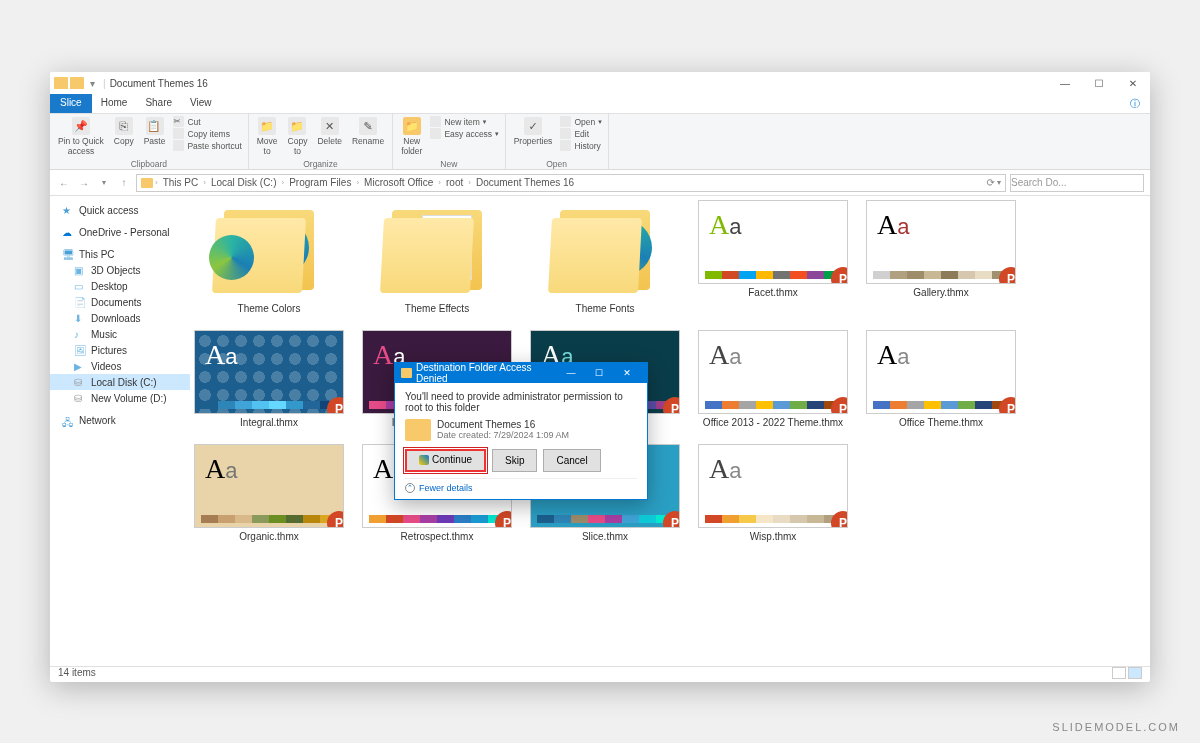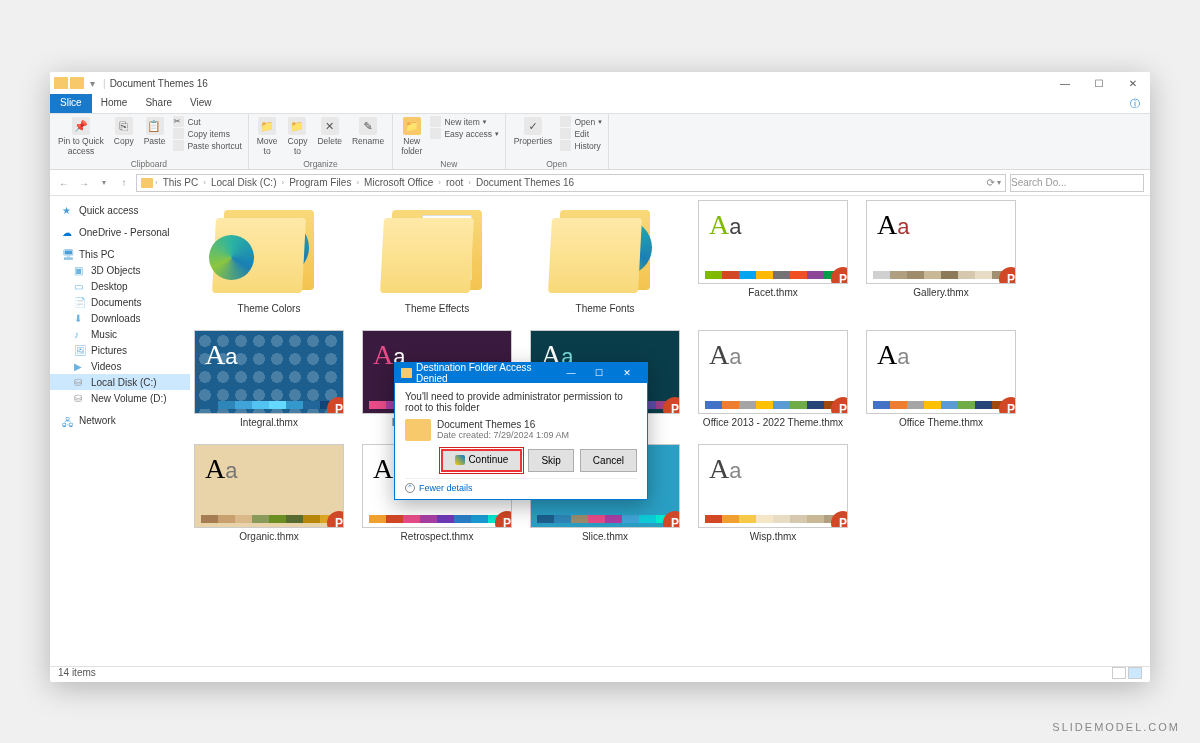--- a/index.html
+++ b/index.html
@@ -49,21 +49,21 @@
 .theme-thumb .ppt { position:absolute; right:-8px; bottom:-8px; width:24px; height:24px; border-radius:50%; background:#d24726; color:#fff; display:flex;align-items:center;justify-content:center; font-size:12px; font-weight:bold;}
 .statusbar { height: 18px; border-top:1px solid #e0e0e0; font-size:10px; color:#555; display:flex; align-items:flex-start; padding: 0 8px;}
 .dialog { position: absolute; left: 394px; top: 362px; width: 254px; background:#fff; border:1px solid #0078d7; box-shadow: 0 6px 20px rgba(0,0,0,0.3); font-size:10px; z-index:10;}
 .dialog-title { height:20px; background:#0078d7; color:#fff; display:flex; align-items:center; padding:0 6px; gap:4px;}
 .dialog-title .btns { margin-left:auto; display:flex; gap:0;}
 .dialog-title .btns div { width:28px; text-align:center; font-size:9px;}
 .dialog-body { padding: 8px 10px 6px 10px; color:#333;}
 .dialog-body .msg { font-size:10px; margin-bottom:6px;}
 .dialog-body .folder-row { display:flex; gap:6px; align-items:flex-start; margin-bottom:8px;}
 .dialog-body .folder-row .fico { width:26px; height:22px; background:#f7c96b; border-radius:2px;}
-.dialog-btns { display:flex; gap:6px; justify-content:flex-end; margin-bottom:6px;}
+.dialog-btns { display:flex; gap:6px; justify-content:flex-start; margin-bottom:6px;}
 .dialog-btns button { font-size:10px; padding:3px 12px; background:#e1e1e1; border:1px solid #adadad;}
 .dialog-btns button.primary { border:2px solid #e33; outline:1px solid #c22; outline-offset:1px;}
 .fewer { display:flex; align-items:center; gap:4px; color:#0066cc; font-size:9px; border-top:1px solid #eee; padding-top:4px;}
 .attribution { position:absolute; right:20px; bottom:10px; font-size:11px; letter-spacing:2px; color:#888; }
 </style>
 </head>
 <body>
 
 <div class="frame">
 

